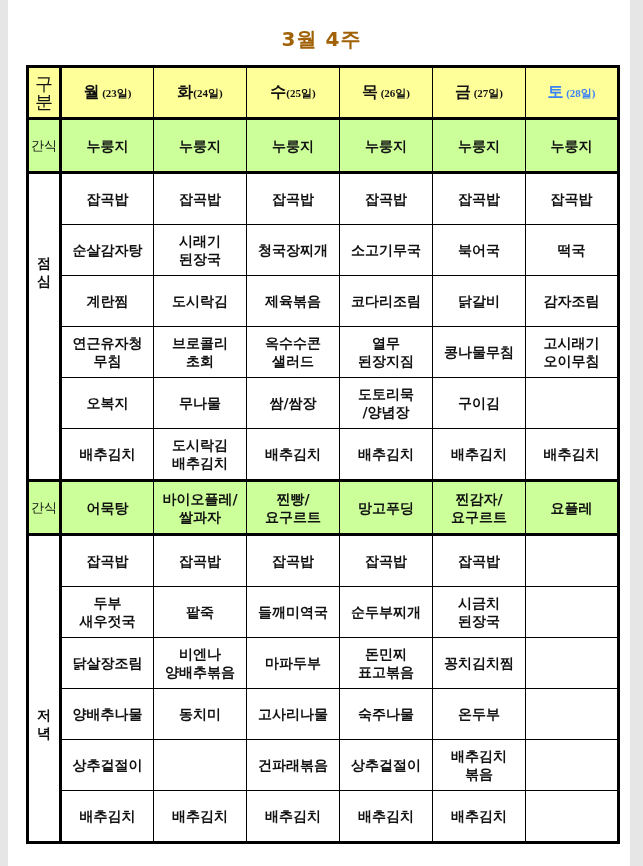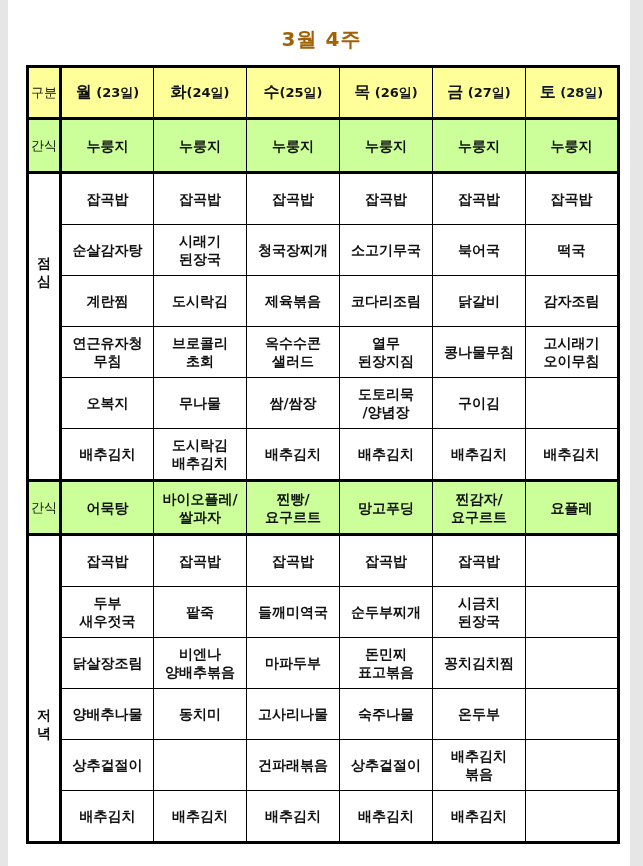--- a/index.html
+++ b/index.html
@@ -27,24 +27,24 @@
   table.menu td {
     border: 1px solid #000;
     text-align: center; vertical-align: middle;
     font-size: 14px; font-weight: bold; color: #111;
     line-height: 18px; padding: 0;
     white-space: pre-line;
   }
   col.c-label { width: 33px; }
   col.c-day { width: 93px; }
   tr.head td { background: #ffff99; height: 49px; font-size: 14px; }
-  tr.head td.lbl { font-weight: normal; font-size: 13px; }
+  tr.head td.lbl { font-weight: normal; font-size: 18px; }
   tr.head td.day .dname { font-size: 16px; }
-  tr.head td.day .ddate { font-size: 13px; }
-  tr.head td.sat { color: #0f172a; }
+  tr.head td.day .ddate { font-size: 11px; font-family: Liberation Serif, serif; }
+  tr.head td.sat { color: #3b82f6; }
   tr.snack td { background: #ccff99; height: 51px; }
   tr.snack td.lbl { font-weight: normal; font-size: 13px; margin-left: 36px; }
   tr.head td, tr.snack td { border-bottom: 3px solid #000; }
   tr.snack.pm td { border-top: 3px solid #000; }
   td.lbl { border-right: 3px solid #000 !important; }
   td.meal-lbl {
     background: #99ffcc; font-size: 16px; font-weight: bold;
     vertical-align: middle; line-height: 20px;
   }
   td.meal-lbl.lunch { padding-bottom: 110px; }

